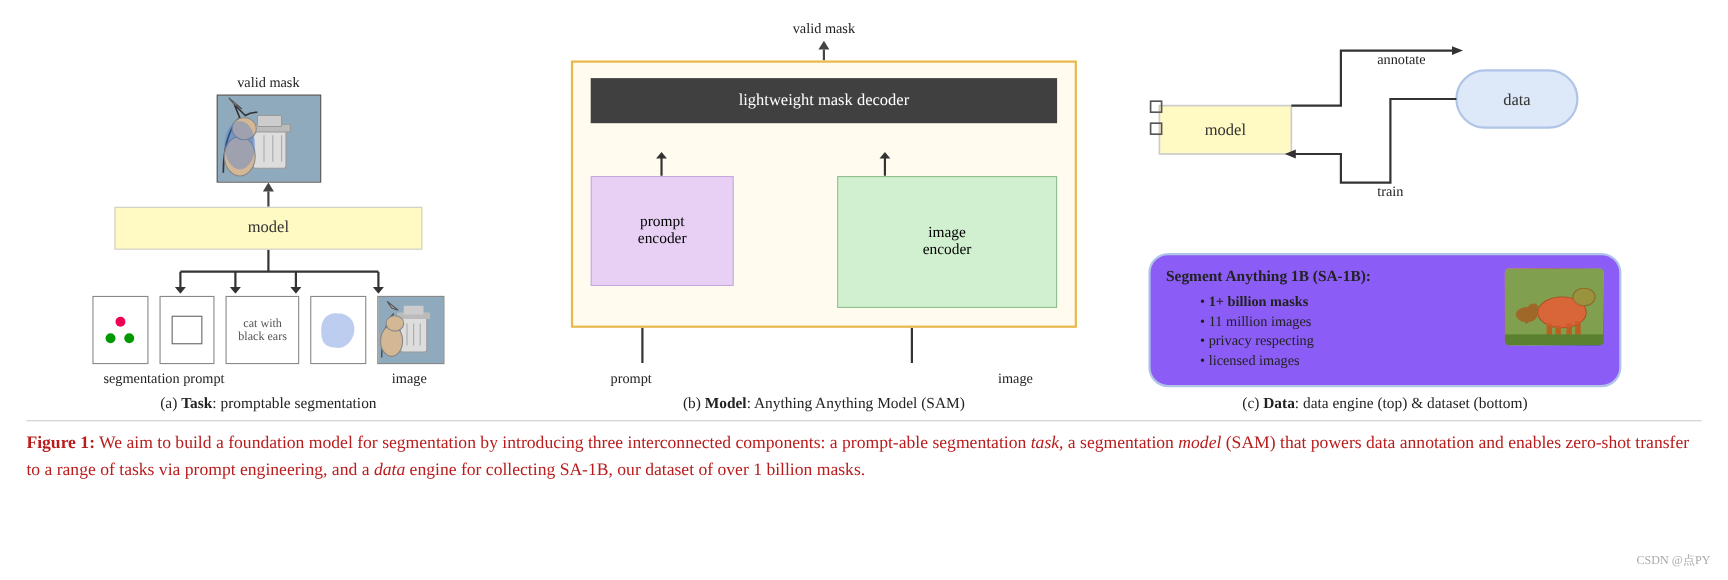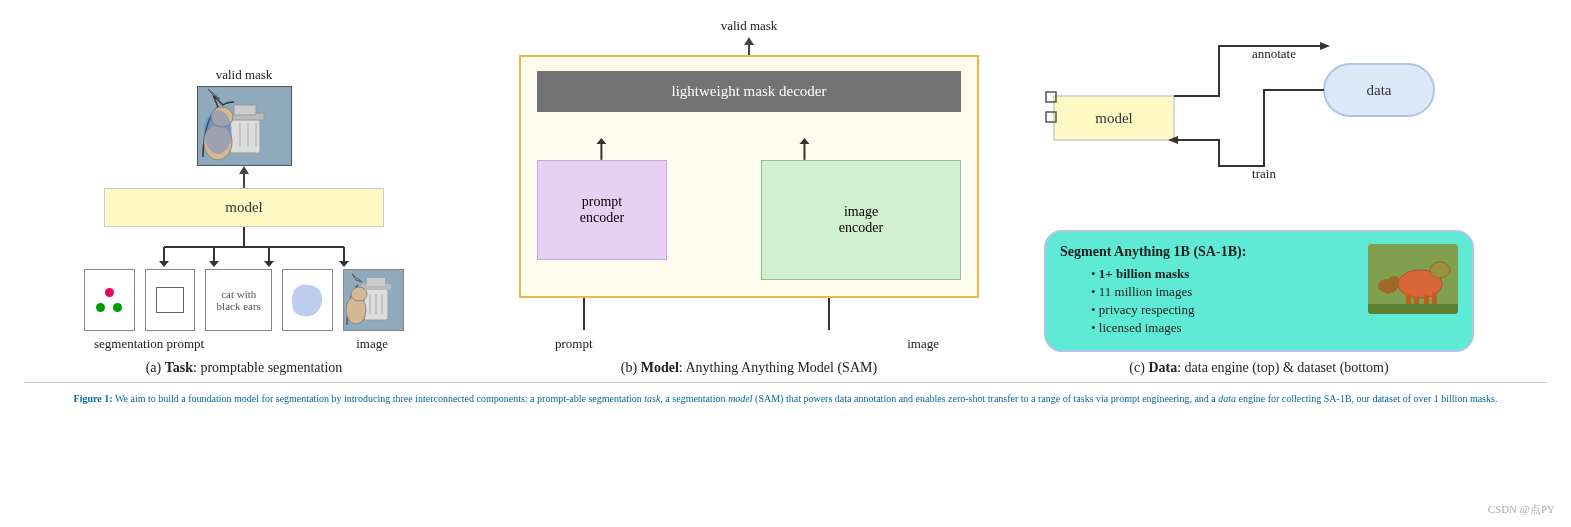--- a/index.html
+++ b/index.html
@@ -120,21 +120,21 @@
       padding: 14px 16px 16px 16px;
       width: 460px;
       position: relative;
       display: flex;
       flex-direction: column;
       align-items: center;
       gap: 0;
     }
 
     .mask-decoder-box {
-      background: #737373;
+      background: #404040;
       border: none;
       color: #fff;
       font-size: 15px;
       padding: 12px 0;
       width: 100%;
       text-align: center;
       margin-bottom: 20px;
     }
 
     .inner-row-b {
@@ -192,21 +192,21 @@
 
     
     .panel-c {
       display: flex;
       flex-direction: column;
       align-items: flex-start;
       width: 490px;
     }
 
     .sa1b-box {
-      background: #5eead4;
+      background: #8b5cf6;
       border: 2px solid #b0c4e8;
       border-radius: 18px;
       padding: 12px 14px;
       font-size: 13px;
       color: #222;
       margin-top: 14px;
       width: 100%;
     }
 
     .sa1b-title {
@@ -231,25 +231,24 @@
     }
 
     .panel-c-caption {
       margin-top: 8px;
       font-size: 14px;
       color: #222;
     }
 
     
     .figure-caption {
-      font-size: 10px;
-      color: #0369a1;
+      font-size: 16px;
+      color: #b91c1c;
       line-height: 1.55;
       margin-top: 4px;
-      text-align: center;
     }
 
     
     .dot-red { width: 9px; height: 9px; background: #e05; border-radius: 50%; }
     .dot-green { width: 9px; height: 9px; background: #090; border-radius: 50%; }
     .dot-wrap { display: flex; flex-direction: column; gap: 6px; align-items: center; }
 
     .rect-prompt { width: 28px; height: 26px; border: 1.5px solid #666; }
 
     

